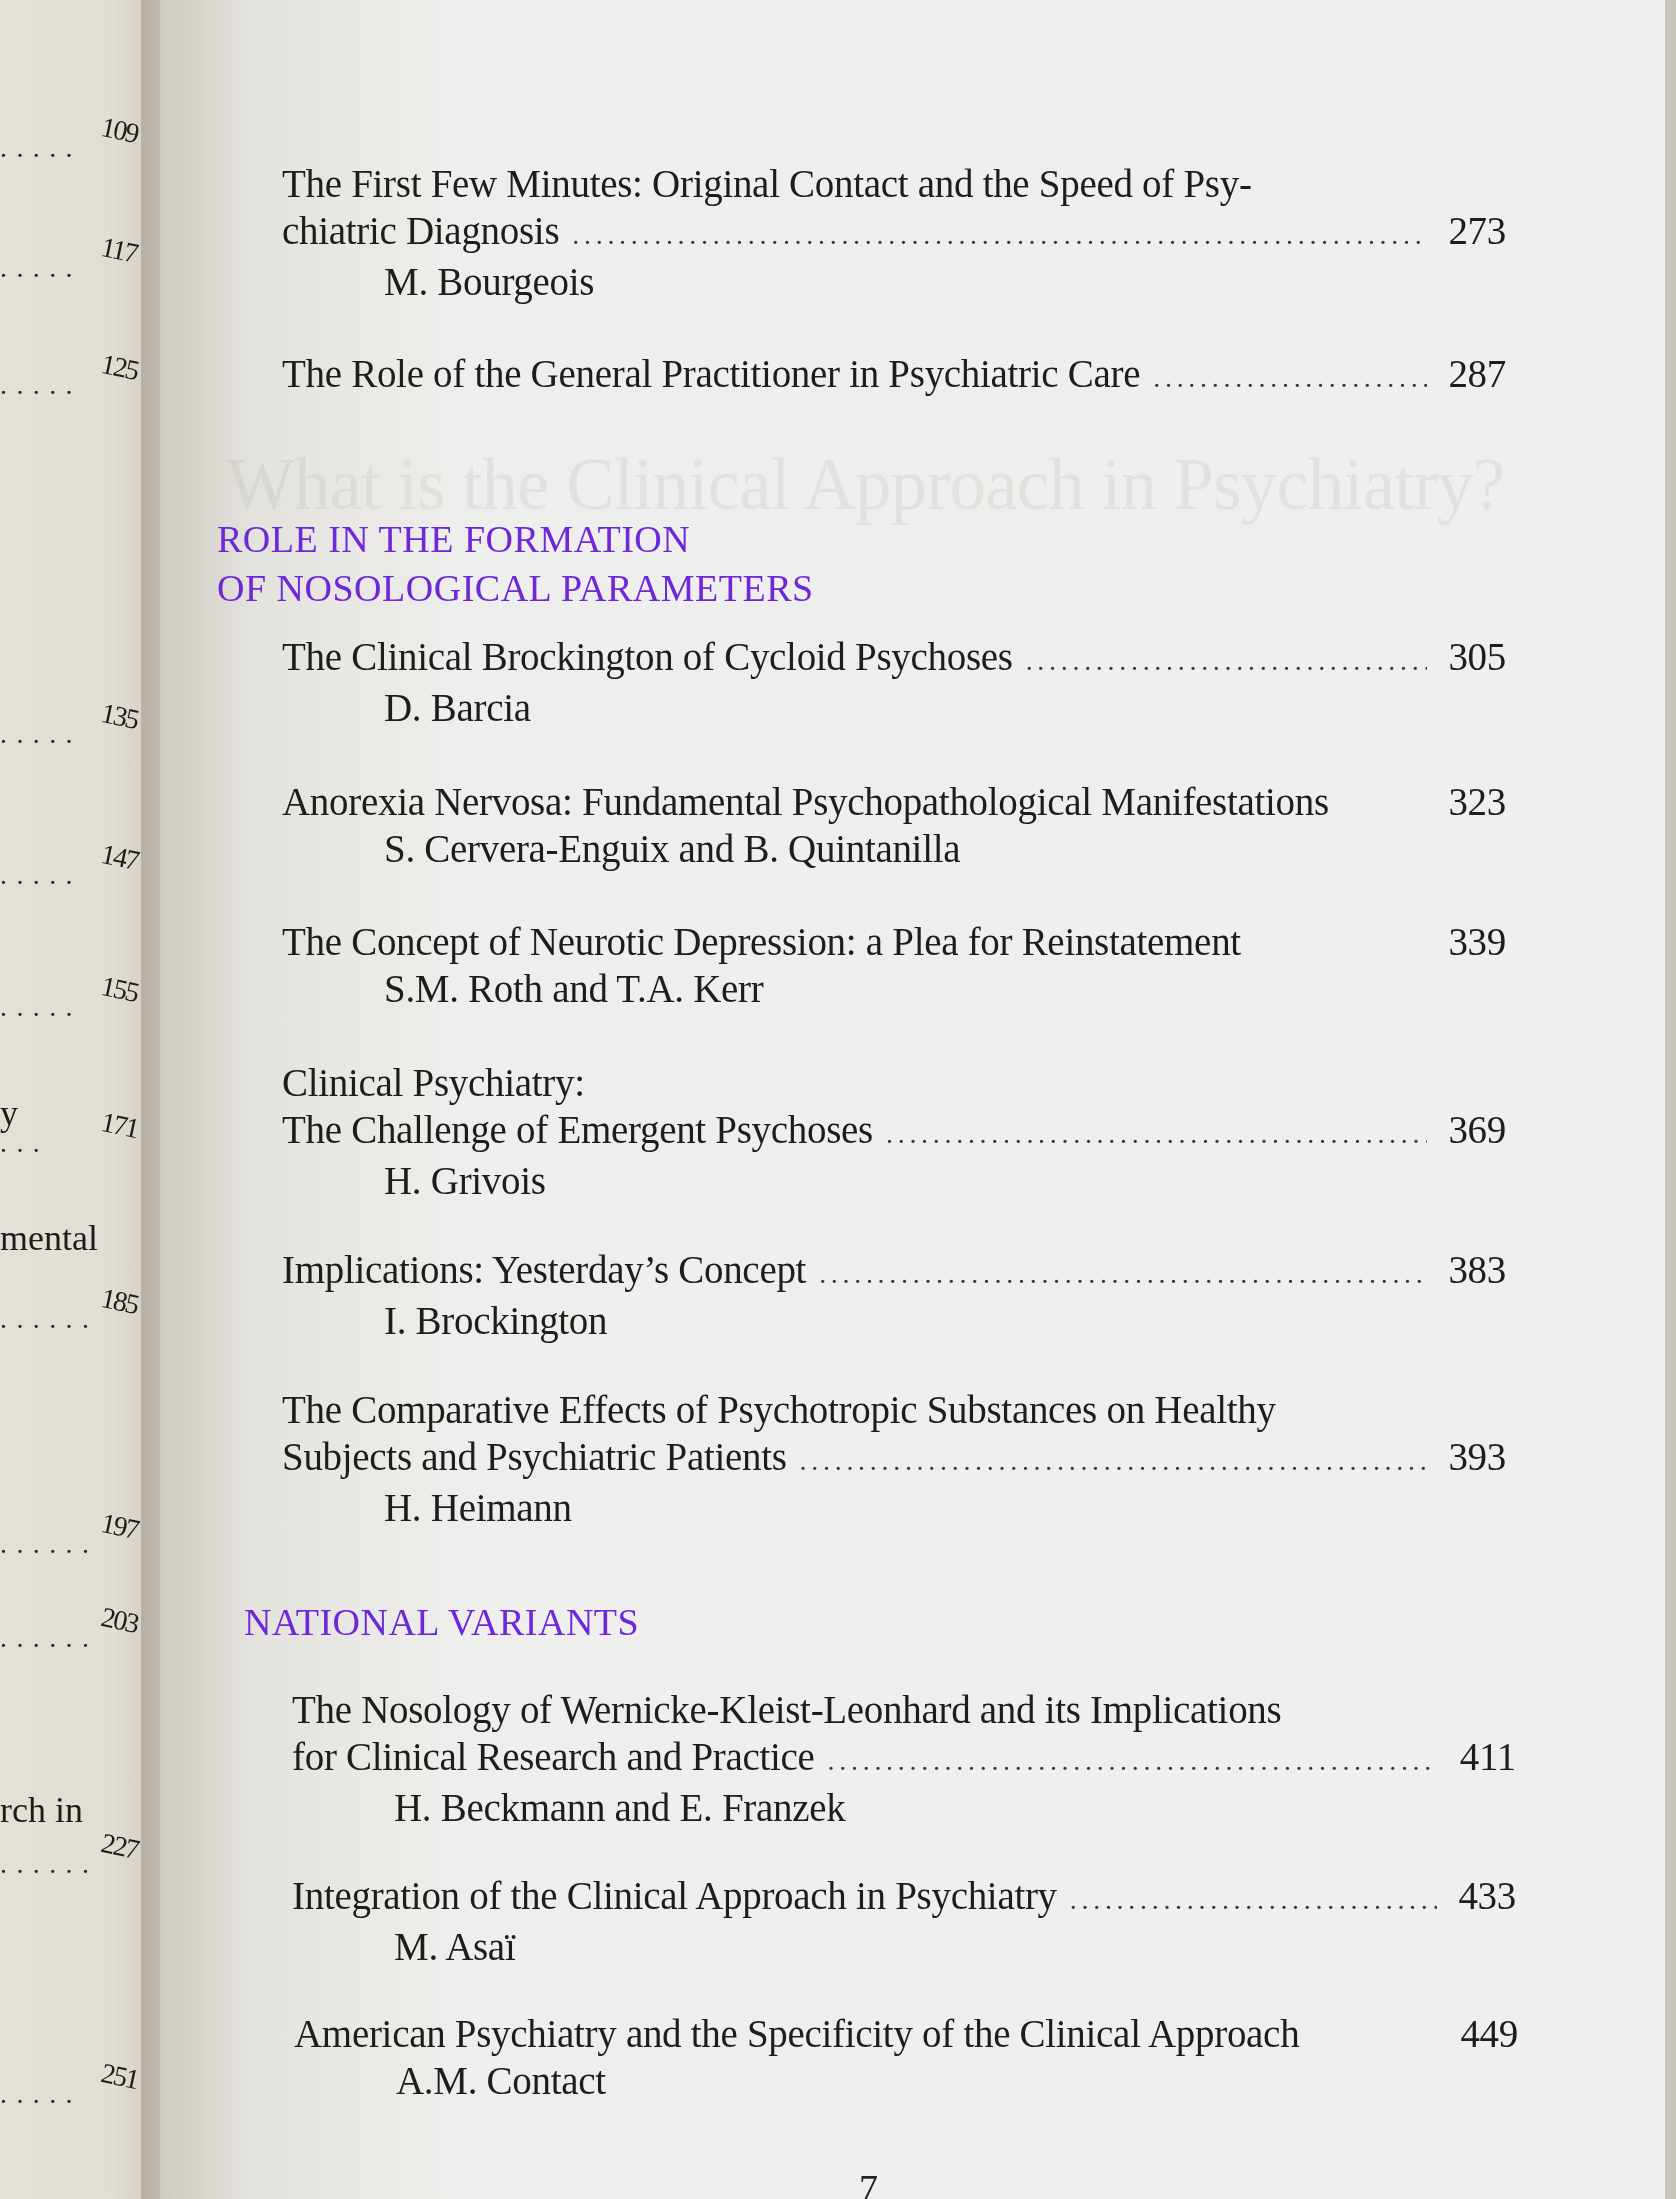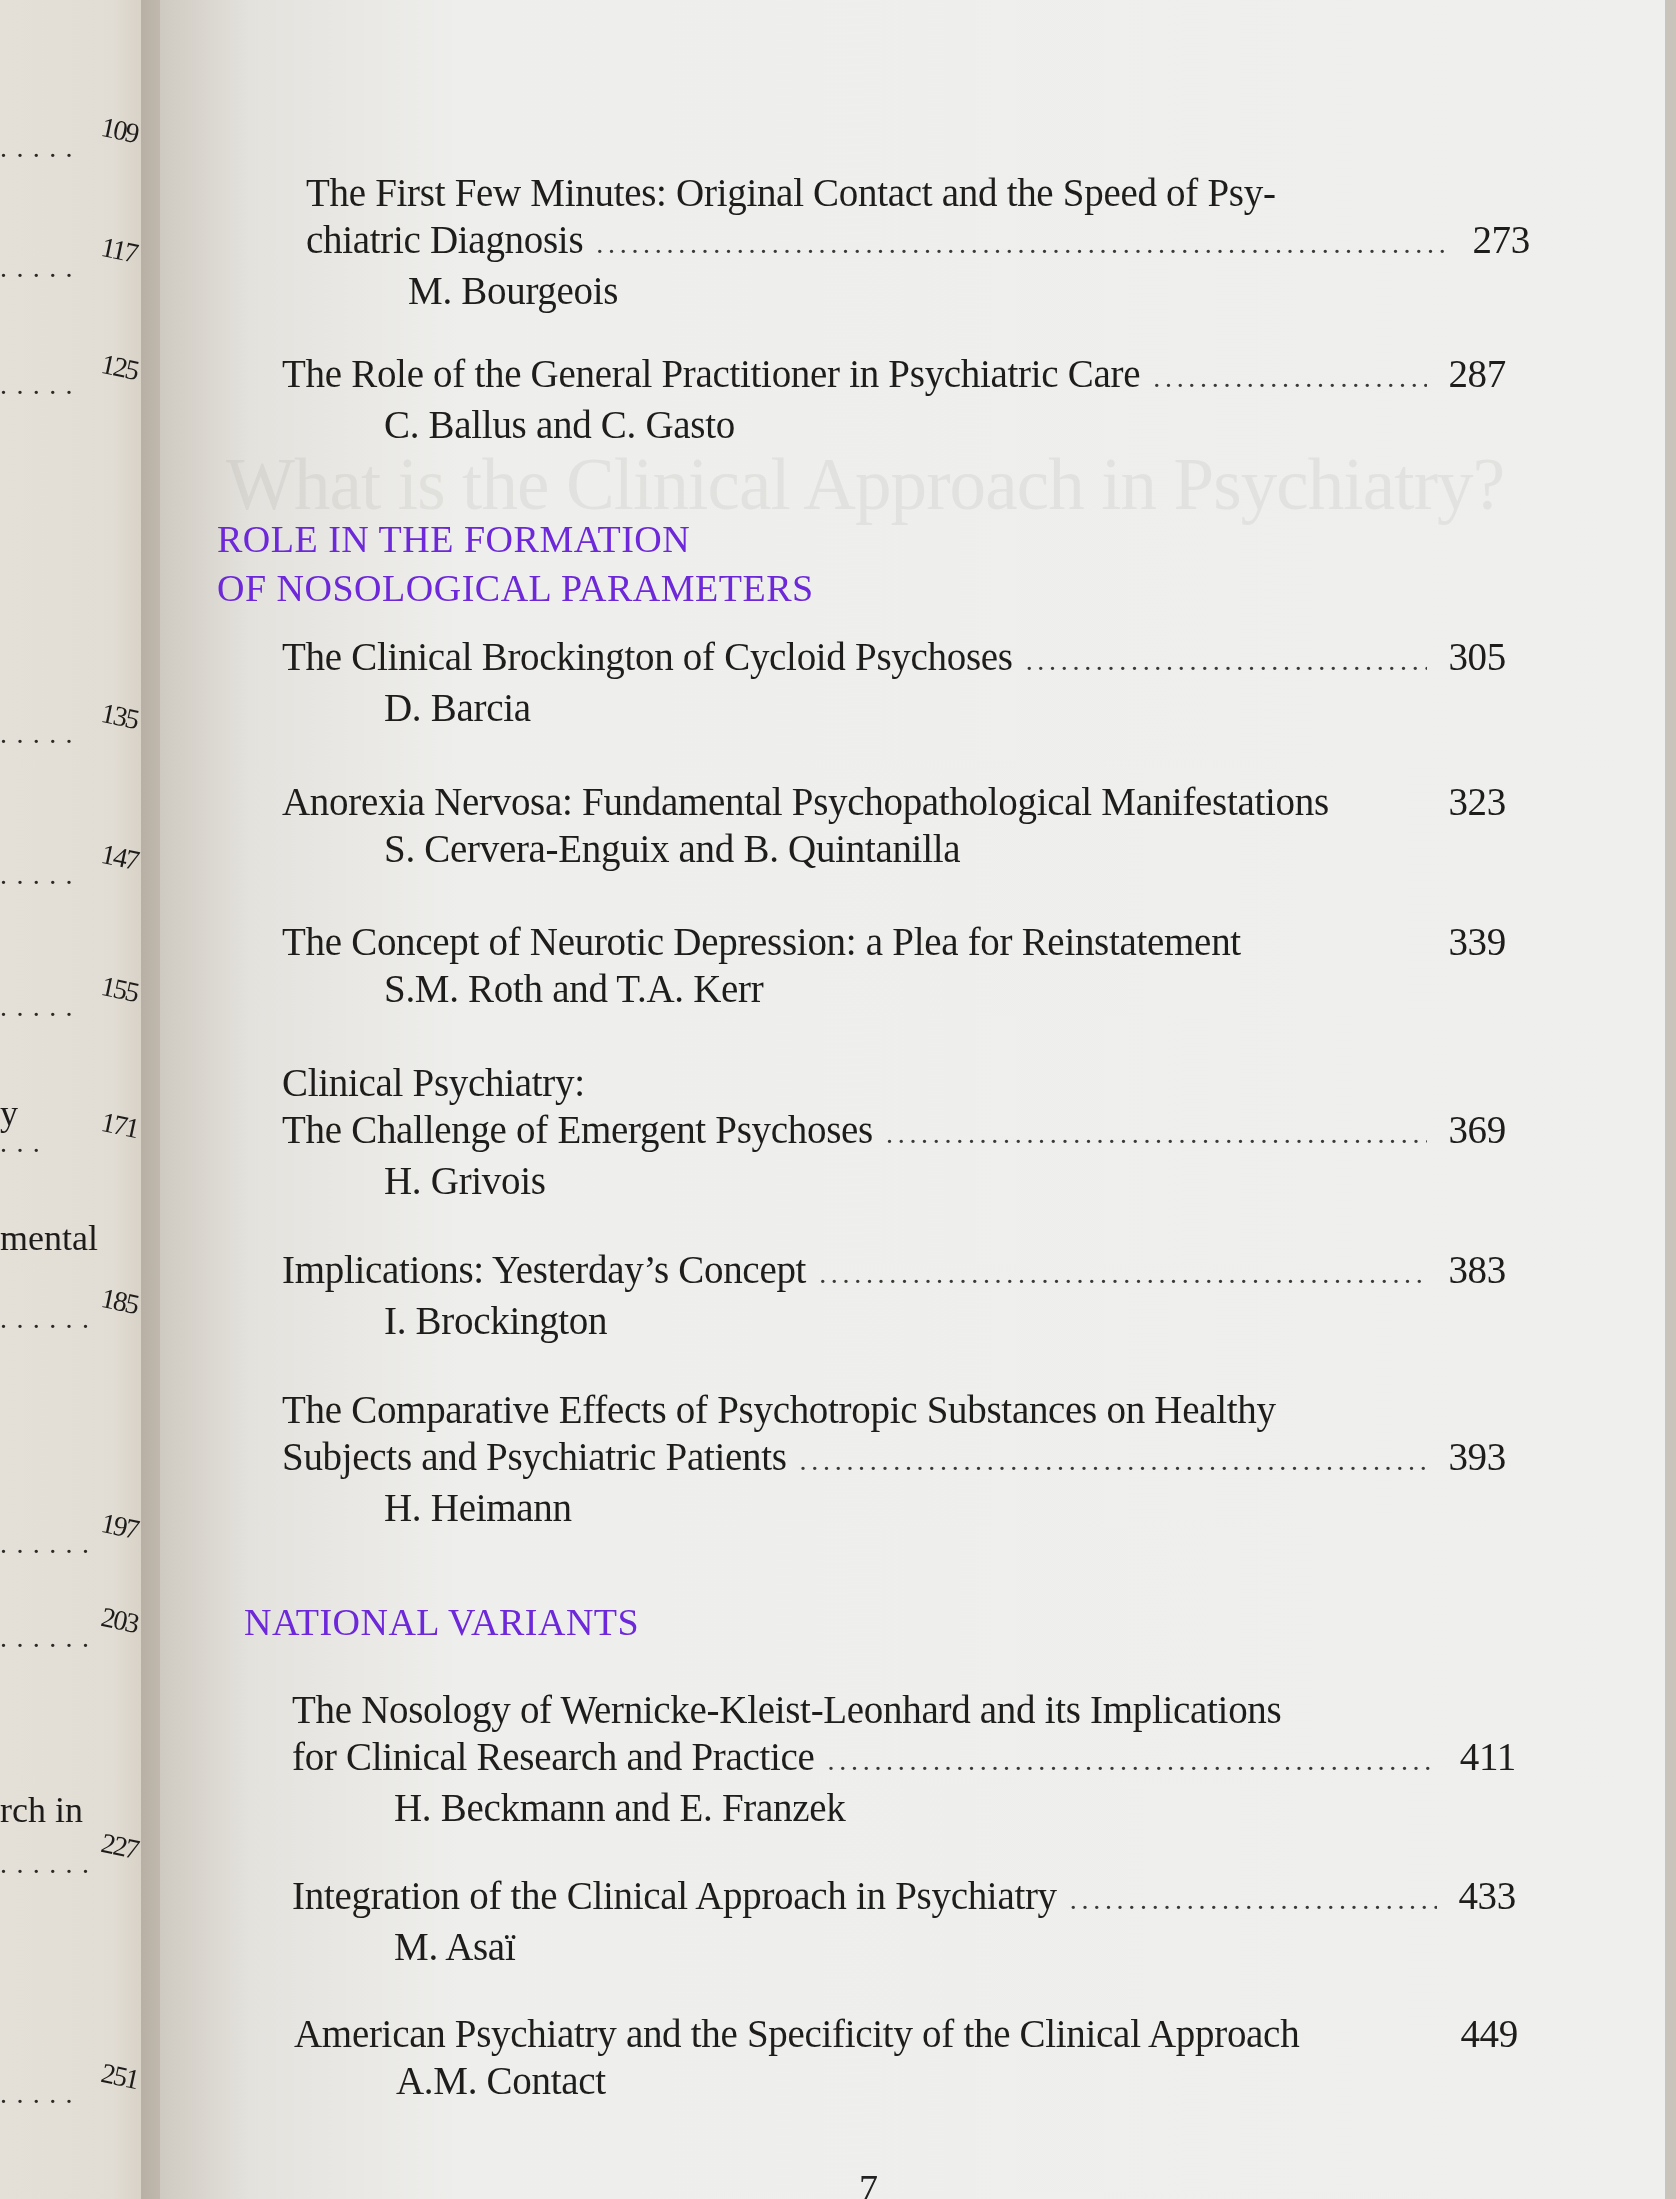--- a/index.html
+++ b/index.html
@@ -119,39 +119,38 @@
     <div class="left-frag" style="top: 1217px;">mental</div>
     <div class="left-frag" style="top: 1789px;">rch  in</div>
   </div>
 <div class="gutter"></div>
 <div class="right-page"></div>
 <div class="page-edge"></div>
 <div class="bleed">What is the Clinical Approach in Psychiatry?</div>
 
 <div class="toc">
 
-  <div class="entry" style="top:169px;margin-left:24px;">
+  <div class="entry" style="top:160px;">
     <div class="title-line">
         <span class="t">The First Few Minutes: Original Contact and the Speed of Psy-</span>
       </div>
     <div class="title-line">
         <span class="t">chiatric Diagnosis</span>
         <span class="dots">......................................................................................................</span>
         <span class="pg">273</span>
       </div>
     <div class="author">M. Bourgeois</div>
   </div>
 
   <div class="entry" style="top:350px;">
     <div class="title-line">
         <span class="t">The Role of the General Practitioner in Psychiatric Care</span>
         <span class="dots">......................................................................................................</span>
         <span class="pg">287</span>
       </div>
-    <div class="author">C. Ballus and C. Gasto</div>
   </div>
 
   <div class="section-head" style="top:515px;">
     <div>ROLE IN THE FORMATION</div>
     <div>OF NOSOLOGICAL PARAMETERS</div>
   </div>
 
   <div class="entry" style="top:633px;">
     <div class="title-line">
         <span class="t">The Clinical Brockington of Cycloid Psychoses</span>

